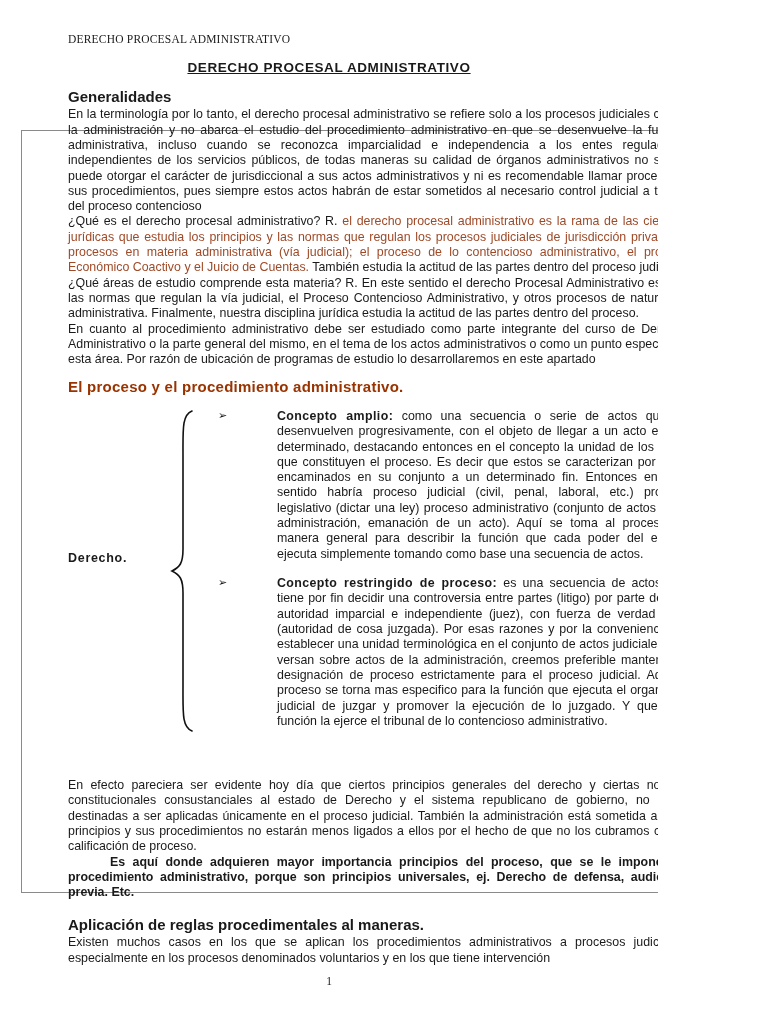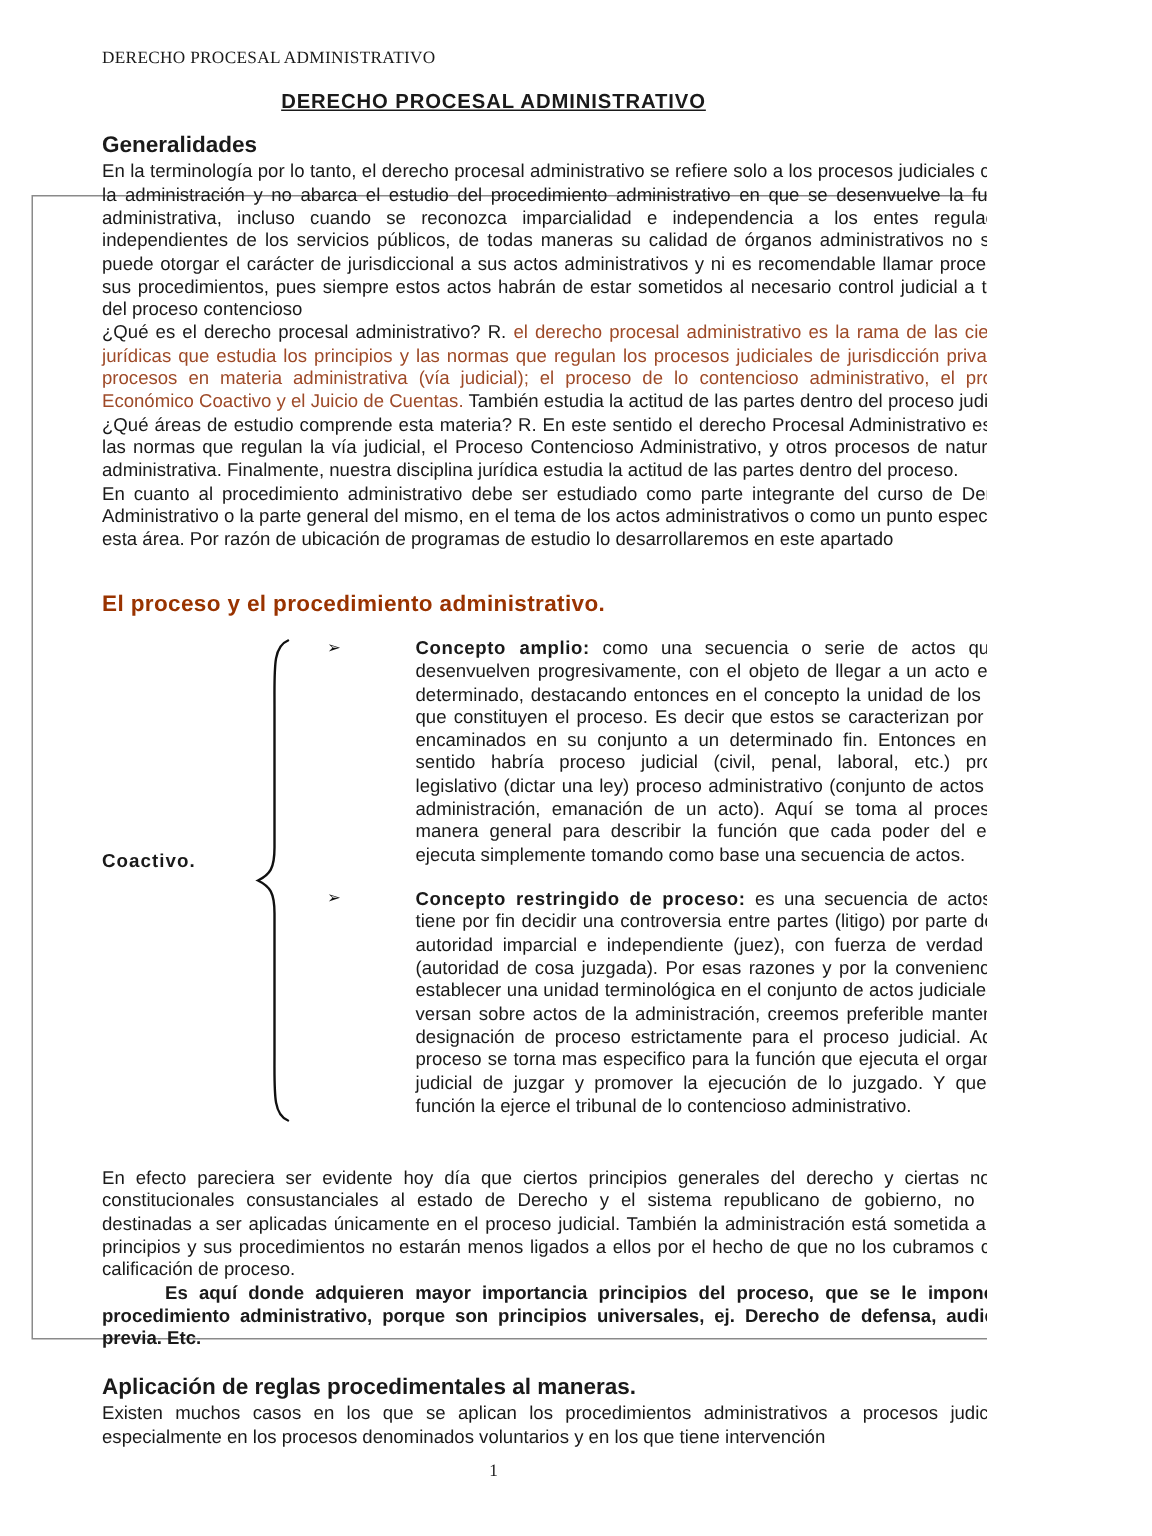--- a/index.html
+++ b/index.html
@@ -174,25 +174,25 @@
     <h2 class="sec">Generalidades</h2>
 
     <p class="body">En la terminología por lo tanto, el derecho procesal administrativo se refiere solo  a los procesos judiciales contra la administración y no abarca el estudio del procedimiento administrativo en que se desenvuelve la función administrativa, incluso cuando se reconozca imparcialidad e independencia a los entes reguladores independientes de los servicios públicos, de todas maneras su calidad de órganos administrativos no se les puede otorgar el carácter de jurisdiccional a sus actos administrativos y ni es recomendable llamar procesos a sus procedimientos, pues siempre estos actos habrán de estar sometidos al necesario control judicial a través del proceso contencioso</p>
 
     <p class="body"><span>¿Qué es el derecho procesal administrativo? R.</span><span class="accent-run"> el derecho procesal administrativo es la rama de las ciencias jurídicas que estudia los principios y las normas que regulan los procesos judiciales de jurisdicción privativa y procesos en materia administrativa (vía judicial); el proceso de lo contencioso administrativo, el proceso Económico Coactivo y el Juicio de Cuentas.</span><span> También estudia la actitud de las partes dentro del proceso judicial.</span></p>
 
     <p class="body">¿Qué áreas de estudio comprende esta materia? R. En este sentido el derecho Procesal Administrativo estudia las normas que regulan la vía judicial, el Proceso Contencioso Administrativo, y otros procesos de naturaleza administrativa. Finalmente, nuestra disciplina jurídica estudia la actitud de las partes dentro del proceso.</p>
 
     <p class="body gap">En cuanto al procedimiento administrativo debe ser estudiado como parte integrante del curso de Derecho Administrativo o la parte general del mismo, en el tema de los actos administrativos o como un punto especial de esta área. Por razón de ubicación de programas de estudio lo desarrollaremos en este apartado</p>
 
-    <h2 class="sec accent gap" style="margin-top:26px">El proceso y el procedimiento administrativo.</h2>
+    <h2 class="sec accent gap" style="margin-top:10px">El proceso y el procedimiento administrativo.</h2>
 
     <div class="brace-block">
 
-      <div class="brace-label">Coactivo.</div>
+      <div class="brace-label">Derecho.</div>
 
       <svg class="brace-svg" viewBox="0 0 28 324" preserveAspectRatio="none">
         <path d="M24 2 C14 6, 15 20, 15 46 L15 140 C15 154, 12 158, 4 162 C12 166, 15 170, 15 184 L15 278 C15 304, 14 318, 24 322" fill="none" stroke="#111111" stroke-width="1.6" stroke-linecap="round"></path>
       </svg>
 
       <div class="brace-items">
 
         <div class="bullet-row">
           <span class="bullet-glyph">➢</span>
           <span class="bullet-text"><b>Concepto amplio:</b><span> como una secuencia o serie de actos que se desenvuelven progresivamente, con el objeto de llegar a un acto estatal determinado, destacando entonces en el concepto la unidad de los actos que constituyen el proceso.  Es decir que estos se caracterizan por estar encaminados en su conjunto a un determinado fin. Entonces en este sentido habría proceso judicial (civil, penal, laboral, etc.) proceso legislativo (dictar una ley) proceso administrativo (conjunto de actos de la administración, emanación de un acto).  Aquí se toma al proceso de manera general para describir la función que cada poder del estado ejecuta simplemente tomando como base una secuencia de actos.</span></span>

